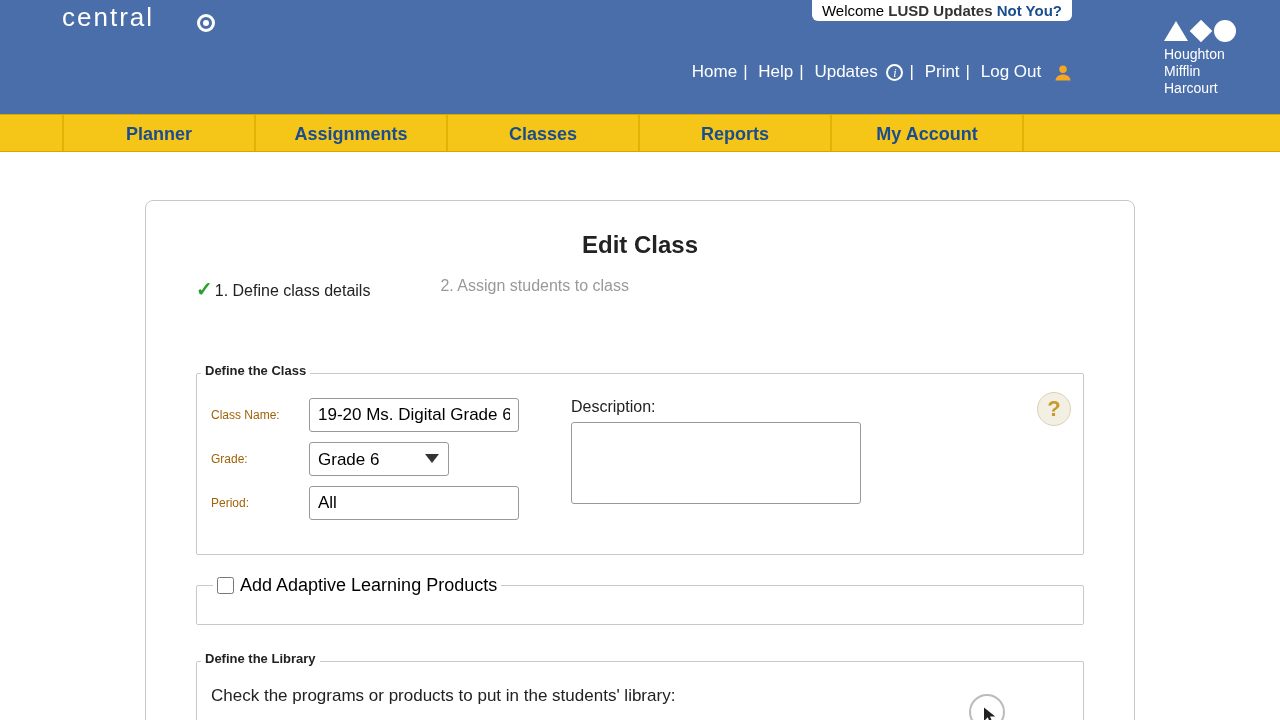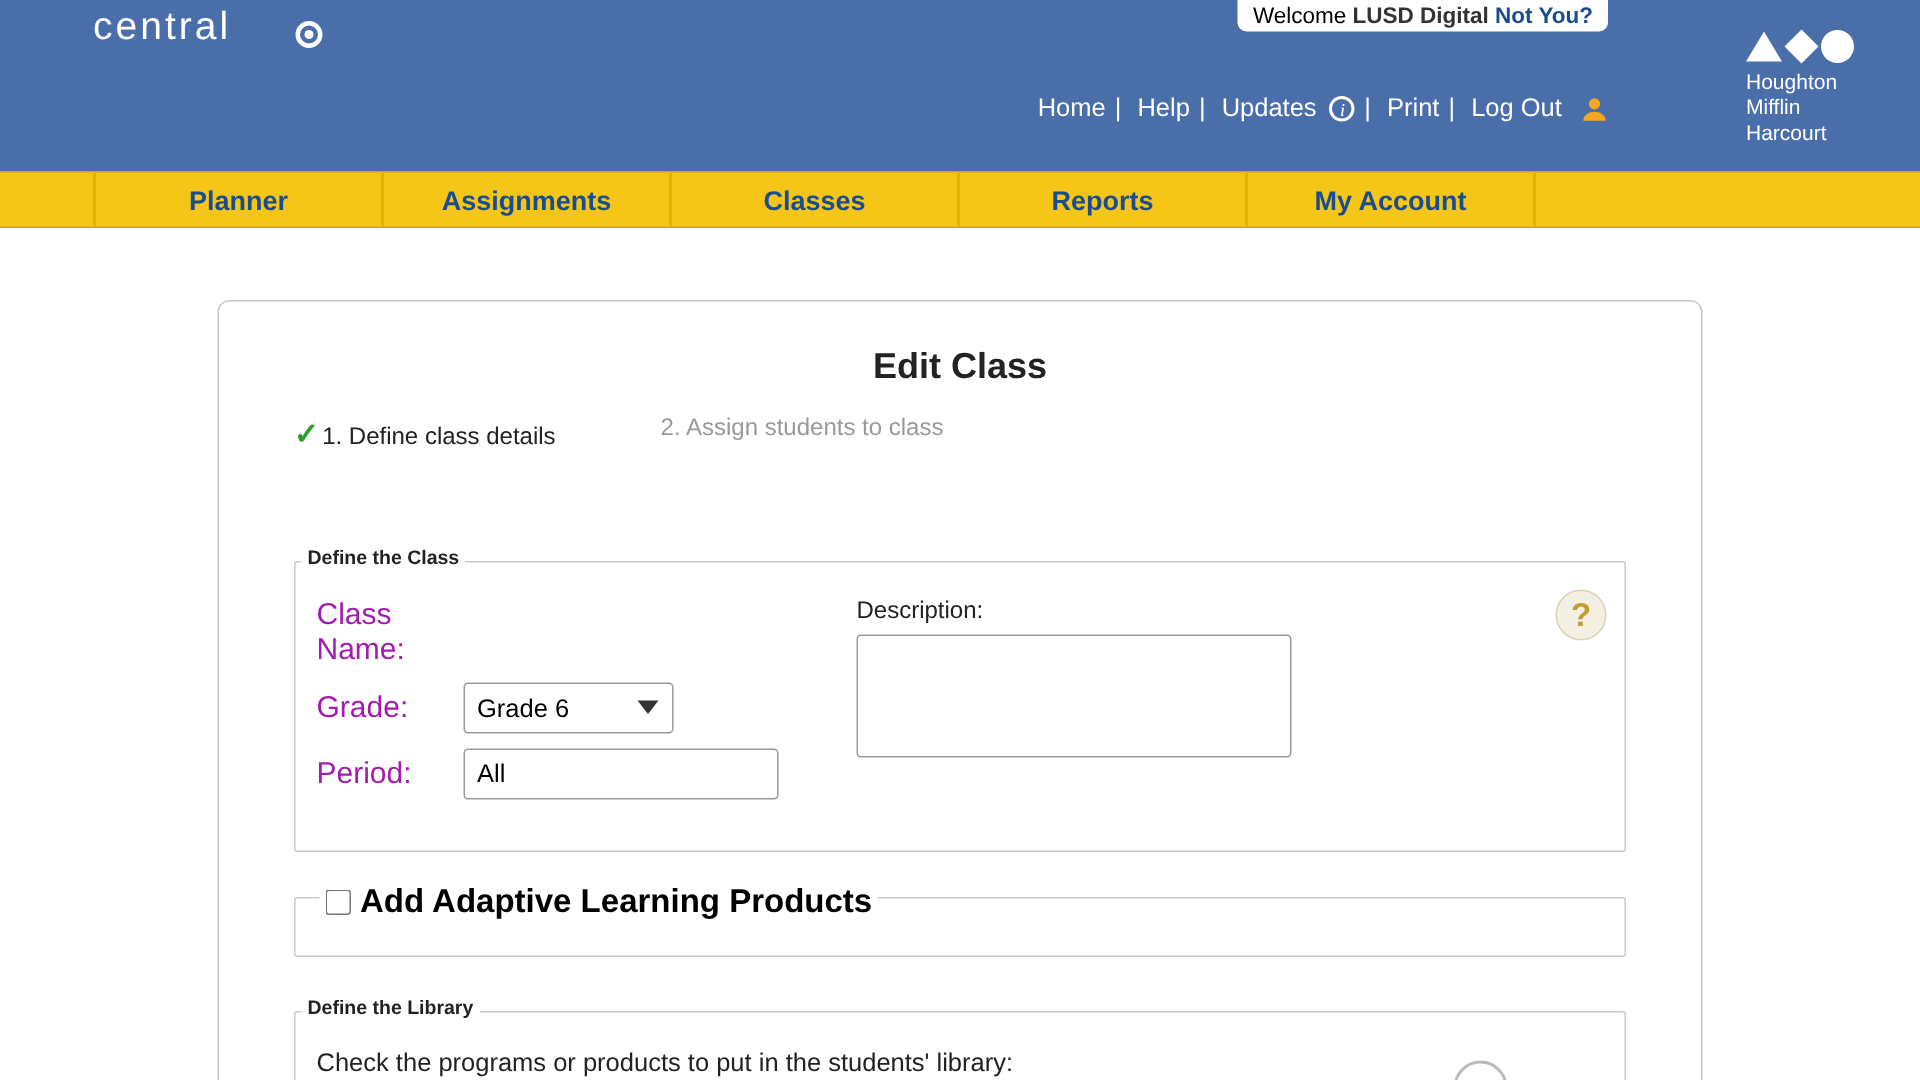--- a/index.html
+++ b/index.html
@@ -44,52 +44,52 @@
 .step.active { color: #222; }
 .check { color: #2ca02c; font-size: 20px; font-weight: bold; margin-right: 2px; }
 
 .fieldset { border: 1px solid #c9c9c9; border-radius: 2px; padding: 24px 14px 24px 14px; margin-bottom: 30px; position: relative; }
 .legend { position: absolute; top: -11px; left: 4px; background: #fff; padding: 0 4px; font-weight: bold; font-size: 13px; color: #222; }
 
 .form-row { display: flex; }
 .form-left { width: 360px; }
 .form-right { flex: 1; padding-left: 0px; }
 .field-line { display: flex; align-items: center; margin-bottom: 10px; }
-.field-line label { width: 98px; font-size: 20px; color: #a21caf; }
+.field-line label { width: 98px; font-size: 12px; color: #a16207; }
 .text-input { width: 210px; height: 34px; border: 1px solid #999; border-radius: 3px; padding: 0 8px; font-size: 17px; }
 .select-wrap { position: relative; width: 140px; }
 .select-input { width: 140px; height: 34px; border: 1px solid #999; border-radius: 3px; padding: 0 8px; font-size: 17px; appearance: none; background: #fff; }
 .select-caret { position: absolute; right: 10px; top: 12px; width: 0; height: 0; border-left: 7px solid transparent; border-right: 7px solid transparent; border-top: 9px solid #333; pointer-events: none; }
 .desc-label { font-size: 16px; color: #222; display: block; margin-bottom: 6px; }
 .textarea { width: 290px; height: 82px; border: 1px solid #999; border-radius: 3px; padding: 6px; resize: none; }
 
 .help-btn { position: absolute; right: 12px; top: 18px; width: 34px; height: 34px; border-radius: 50%; background: #f3efe2; border: 1px solid #d8d2b8; color: #c49b2c; font-size: 22px; font-weight: bold; text-align: center; line-height: 32px; cursor: pointer; }
 
 .adaptive-row { border: 1px solid #c9c9c9; border-radius: 2px; padding: 10px 14px; margin-bottom: 36px; display: flex; align-items: center; position: relative; }
 .adaptive-legend-wrap { position: absolute; top: -11px; left: 16px; background: #fff; padding: 0 4px; display: flex; align-items: center; }
 .adaptive-check { width: 17px; height: 17px; margin-right: 6px; }
-.adaptive-label { font-weight: bold; font-size: 22px; }
+.adaptive-label { font-weight: normal; font-size: 18px; }
 
 .library-text { font-size: 17px; color: #222; margin-bottom: 24px; }
 .filter-label { font-weight: bold; font-size: 17px; }
 
 .cursor { position: absolute; right: 78px; bottom: 20px; width: 36px; height: 36px; border: 2px solid #bbb; border-radius: 50%; pointer-events: none; }
 .cursor svg { position: absolute; left: 10px; top: 10px; }
 </style>
 </head>
 <body>
 
 <div class="header-blue">
   <div class="logo">
     <div class="logo-dot"></div>
     <span class="logo-sub">central</span>
   </div>
 
   <div class="welcome-box">
-    <span>Welcome </span><span class="user">LUSD Digital</span>
+    <span>Welcome </span><span class="user">LUSD Updates</span>
     <span class="notyou">Not You?</span>
   </div>
 
   <div class="pub-logo">
     <div class="pub-shapes">
       <div class="shape-tri"></div>
         <div class="shape-diamond"></div>
         <div class="shape-circ"></div>
     </div>
     <div class="pub-text">
@@ -135,20 +135,21 @@
       <div class="step">2. Assign students to class</div>
     </div>
 
     <div class="fieldset">
       <div class="legend">Define the Class</div>
       <div class="help-btn">?</div>
       <div class="form-row">
         <div class="form-left">
           <div class="field-line">
             <label>Class Name:</label>
+            <input class="text-input" value="19-20 Ms. Digital Grade 6" style="">
           </div>
           <div class="field-line">
             <label>Grade:</label>
             <div class="select-wrap">
               <select class="select-input">
                 <option>Grade 6</option>
               </select>
               <div class="select-caret"></div>
             </div>
           </div>

